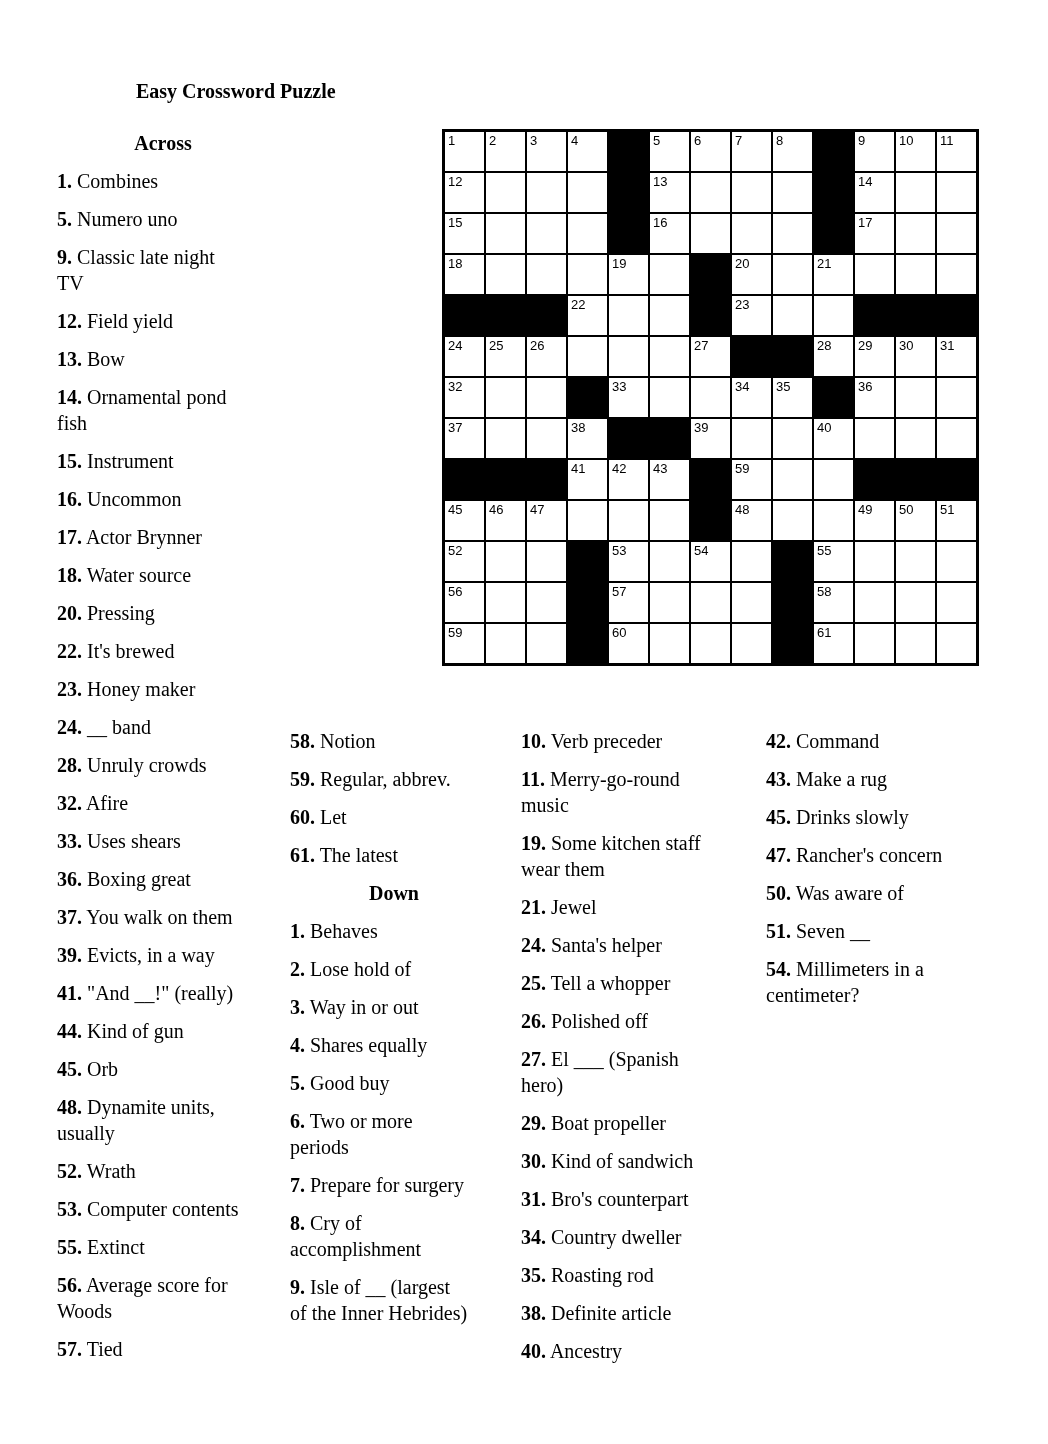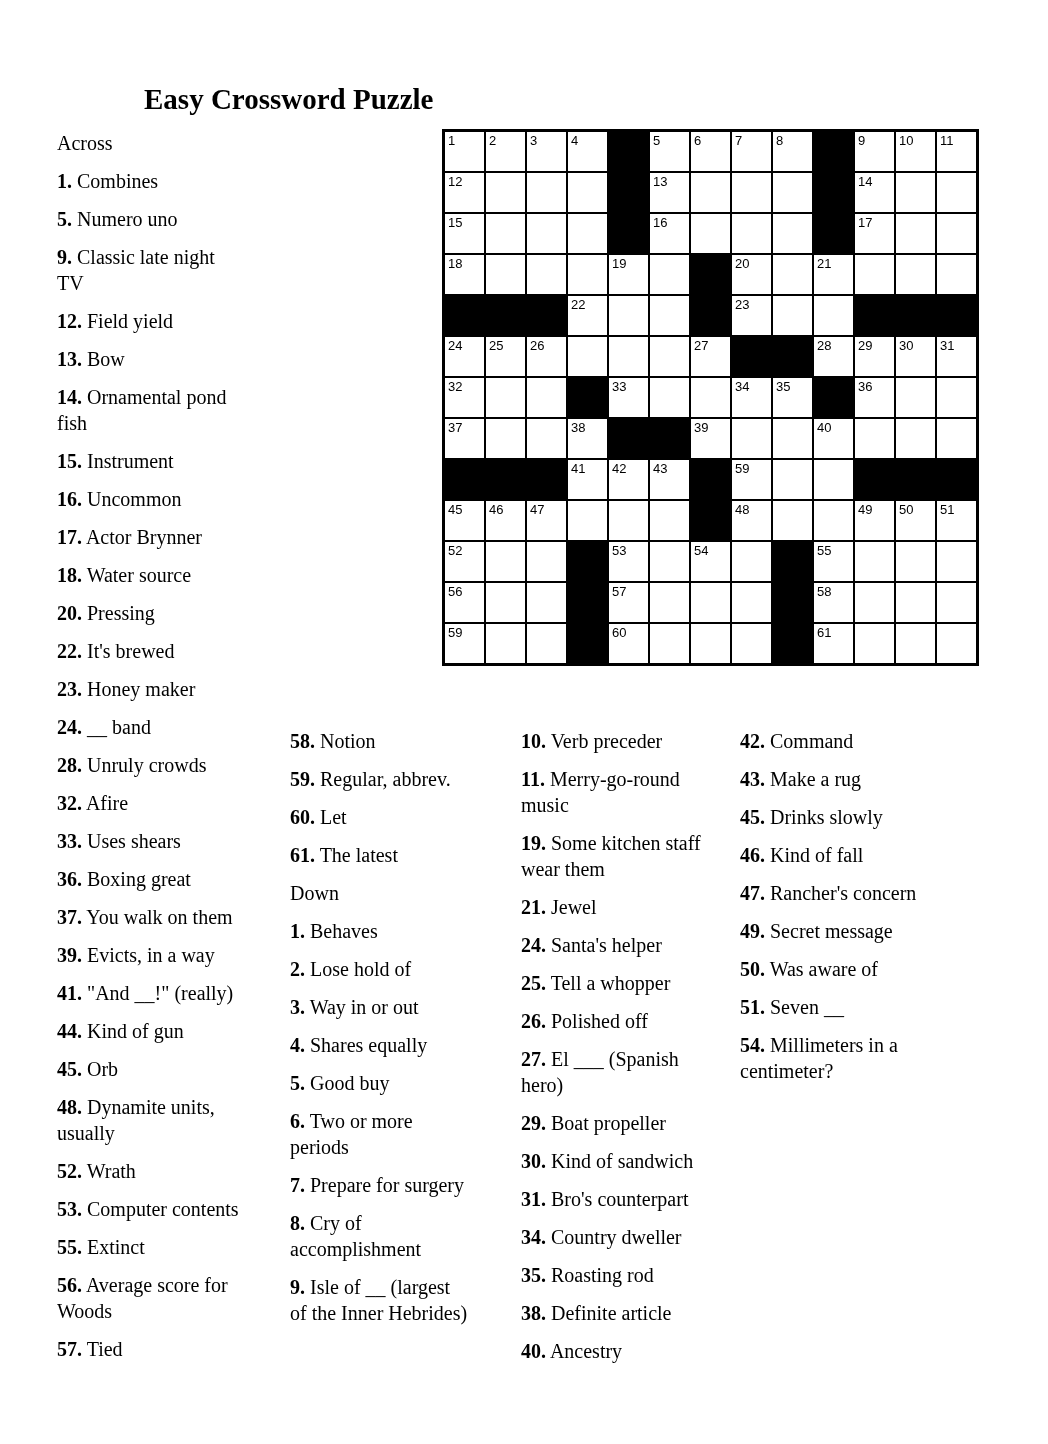--- a/index.html
+++ b/index.html
@@ -6,22 +6,22 @@
   .page {
     position:relative;
     width:1048px; height:1444px;
     background:#fff;
     font-family:"Liberation Serif", serif;
     color:#000;
     overflow:hidden;
   }
   .title {
     position:absolute; left:128px; top:66px;
-    font-size:29px; font-weight:bold; line-height:34px;
-    margin:16px;
+    font-size:20px; font-weight:bold; line-height:34px;
+    margin:8px;
   }
   
   .grid {
     position:absolute; left:442px; top:129px;
     display:grid;
     grid-template-columns:repeat(13,39px);
     grid-auto-rows:39px;
     gap:2px;
     background:#000;
     border:3px solid #000;
@@ -31,24 +31,25 @@
   .cell .num {
     position:absolute; left:3px; top:2px;
     font-family:"Liberation Sans", sans-serif;
     font-size:13px; line-height:13px; color:#000;
   }
   
   .cluecol { position:absolute; }
   .col1 { left:57px;  top:130px; width:212px; }
   .col2 { left:290px; top:728px; width:208px; }
   .col3 { left:521px; top:728px; width:224px; }
-  .col4 { left:740px; top:728px; width:240px; }
+  .col4 { left:766px; top:728px; width:240px; }
   .sec-header {
-    font-size:20px; font-weight:normal; line-height:26px;
+    font-size:20px; font-weight:bold; line-height:26px;
     margin:0 0 12px 0;
+    text-align:center;
   }
   .sec-header.gap { }
   .clue {
     font-size:20px; line-height:26px;
     margin:0 0 12px 0;
   }
   .clue .num { font-weight:bold; }
   .clue .txt { white-space:pre-line; }
 </style>
 </head>
@@ -423,21 +424,19 @@
       <p class="clue"><span class="num">31.</span> <span class="txt">Bro's counterpart</span></p>
       <p class="clue"><span class="num">34.</span> <span class="txt">Country dweller</span></p>
       <p class="clue"><span class="num">35.</span> <span class="txt">Roasting rod</span></p>
       <p class="clue"><span class="num">38.</span> <span class="txt">Definite article</span></p>
       <p class="clue"><span class="num">40.</span> <span class="txt">Ancestry</span></p>
     </div>
   <div class="cluecol col4">
       <p class="clue"><span class="num">42.</span> <span class="txt">Command</span></p>
       <p class="clue"><span class="num">43.</span> <span class="txt">Make a rug</span></p>
       <p class="clue"><span class="num">45.</span> <span class="txt">Drinks slowly</span></p>
-      <p class="clue"><span class="num">46.</span> <span class="txt">Kind of fall</span></p>
       <p class="clue"><span class="num">47.</span> <span class="txt">Rancher's concern</span></p>
-      <p class="clue"><span class="num">49.</span> <span class="txt">Secret message</span></p>
       <p class="clue"><span class="num">50.</span> <span class="txt">Was aware of</span></p>
       <p class="clue"><span class="num">51.</span> <span class="txt">Seven __</span></p>
       <p class="clue"><span class="num">54.</span> <span class="txt">Millimeters in a
 centimeter?</span></p>
     </div>
 </div>
 
 </body></html>

